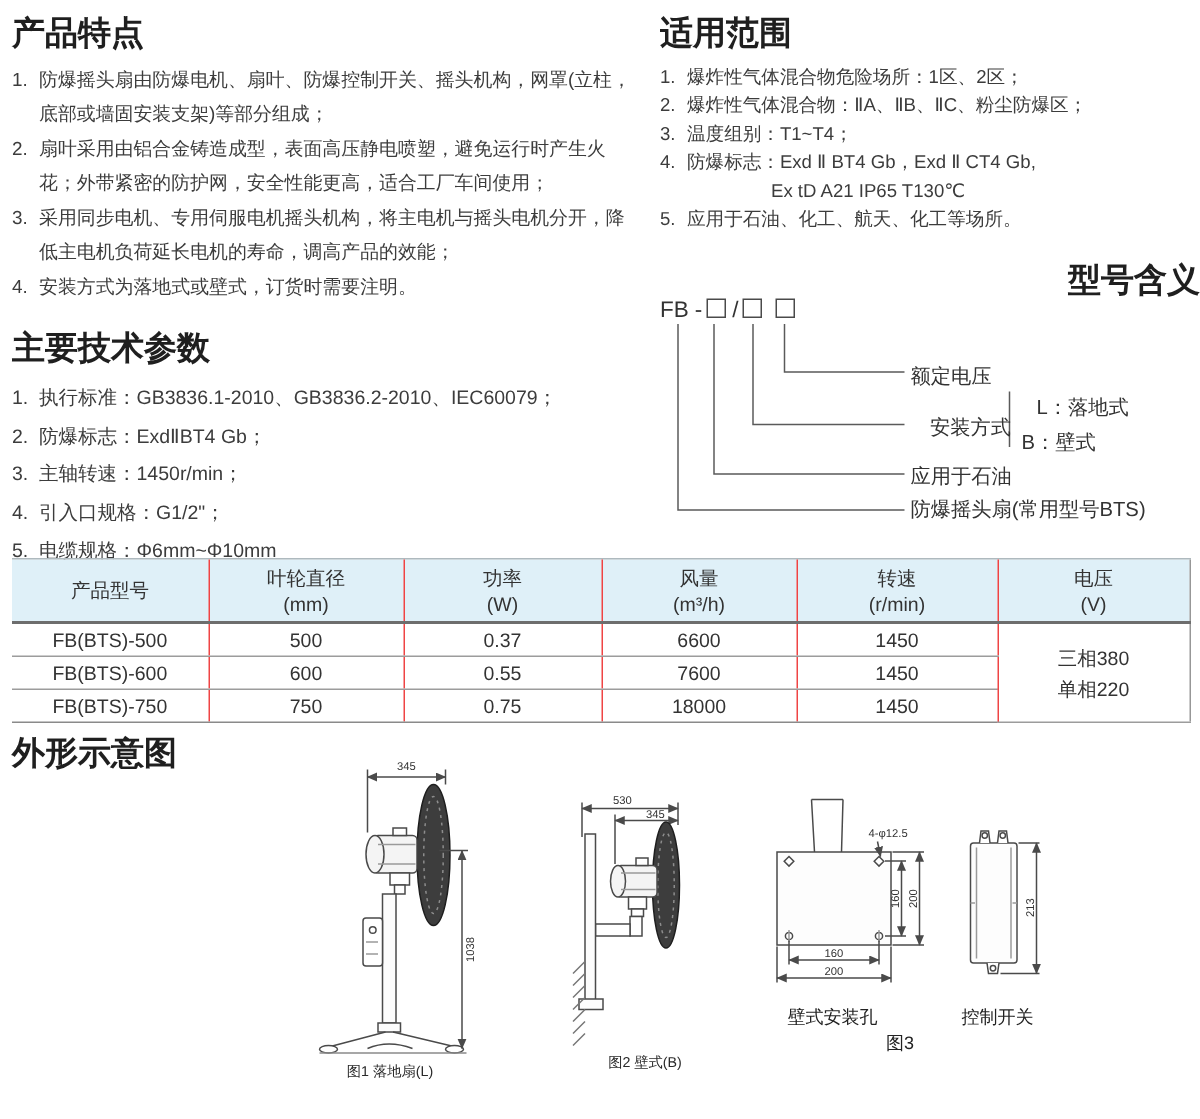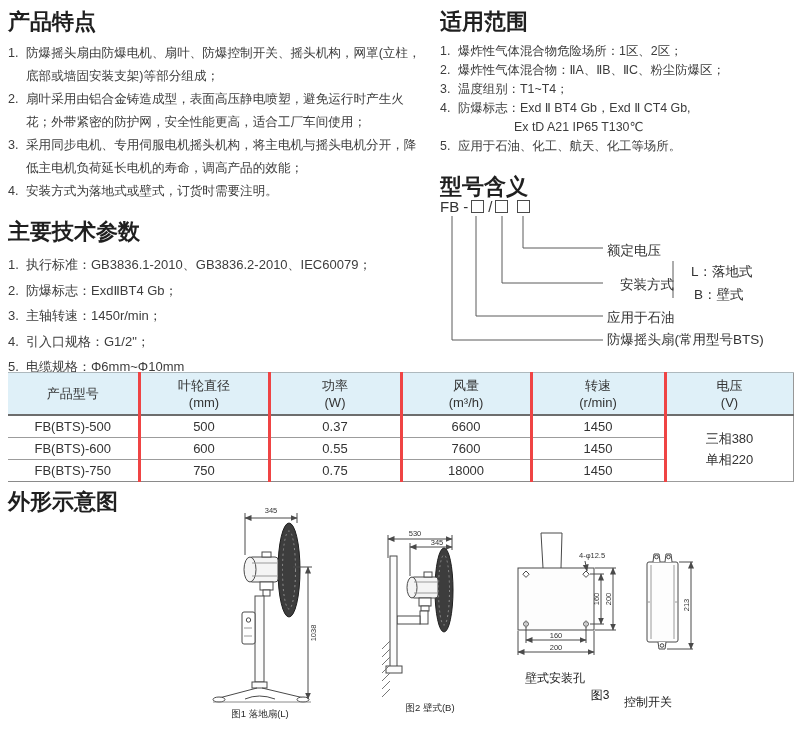--- a/index.html
+++ b/index.html
@@ -27,21 +27,21 @@
   .fb-row .slash{margin:0 3px 0 4px;}
   .mbox{display:inline-block;width:11px;height:11px;border:1.5px solid #4a4a4a;vertical-align:-1px;}
   .mbox.gap{margin-left:9px;}
   .mlabel{position:absolute;font-size:13.5px;color:#333;white-space:nowrap;}
 
   
   #spec-table{position:absolute;left:8px;top:372px;}
   table.spec{border-collapse:collapse;table-layout:fixed;width:785px;font-size:13px;color:#333;
              border-right:1px solid #979797;}
   table.spec th,table.spec td{text-align:center;padding:0;font-weight:normal;
-             border-left:3px solid #ef4444;}
+             border-left:1px solid #ef4444;}
   table.spec th:first-child,table.spec td:first-child{border-left:none;}
   table.spec thead th{background:var(--header-bg);height:41px;border-top:1px solid #aeb9be;
              border-bottom:2px solid #6d6d6d;}
   table.spec thead .l1,table.spec thead .l2{display:block;line-height:17px;}
   table.spec tbody td{height:21px;border-bottom:1px solid #9c9c9c;background:#fff;}
   table.spec tbody tr:last-child td{border-bottom:1.5px solid #8a8a8a;}
   td.voltage{line-height:21px;}
 
   
   svg.fig{position:absolute;}
@@ -126,38 +126,38 @@
           <span class="num"></span>
           <span class="txt">Ex tD A21 IP65 T130℃</span>
         </li>
       <li>
           <span class="num">5.</span>
           <span class="txt">应用于石油、化工、航天、化工等场所。</span>
         </li>
     </ul>
   </div>
 
-  <div id="model" class="abs" style="left:440px;top:177px;">
+  <div id="model" class="abs" style="left:440px;top:177px;text-align:right;">
     <h2 class="sec">型号含义</h2>
     <div class="fb-row">
       <span>FB</span><span class="dash">-</span><span class="mbox"></span><span class="slash">/</span><span class="mbox"></span><span class="mbox gap"></span>
     </div>
     <svg class="abs" style="left:0;top:39px;" width="340" height="135" viewBox="0 0 340 135">
       <g stroke="#5a5a5a" stroke-width="1" fill="none">
         <path d="M12,0 V124 H163"></path>
         <path d="M36,0 V100 H163"></path>
         <path d="M62,0 V67 H163"></path>
         <path d="M83,0 V32 H163"></path>
         <line x1="233" y1="45" x2="233" y2="82"></line>
       </g>
     </svg>
     <div class="mlabel" style="left:167px;top:65px;">额定电压</div>
     <div class="mlabel" style="left:167px;top:99px;margin-left:13px;">安装方式</div>
     <div class="mlabel" style="left:251px;top:86px;">L：落地式</div>
-    <div class="mlabel" style="left:254px;top:109px;">B：壁式</div>
+    <div class="mlabel" style="left:241px;top:109px;">B：壁式</div>
     <div class="mlabel" style="left:167px;top:132px;">应用于石油</div>
     <div class="mlabel" style="left:167px;top:154px;">防爆摇头扇(常用型号BTS)</div>
   </div>
 
   <div id="spec-table">
     <table class="spec">
       <colgroup>
           <col style="width:131px">
           <col style="width:130px">
           <col style="width:132px">
@@ -349,15 +349,15 @@
       <path d="M18,97 L19,104 L25,104 L26,97" fill="#fff"></path>
       <circle cx="22" cy="100.5" r="1.8"></circle>
       <line x1="7" y1="57" x2="10" y2="57" stroke="#9a9a9a"></line>
       <line x1="35" y1="57" x2="38" y2="57" stroke="#9a9a9a"></line>
       <line x1="39" y1="17" x2="53" y2="17"></line>
       <line x1="27" y1="104" x2="53" y2="104"></line>
       <line x1="51" y1="17" x2="51" y2="104" marker-start="url(#ar4)" marker-end="url(#ar4)"></line>
     </g>
     <text transform="rotate(-90 49 60)" x="49" y="60" text-anchor="middle">213</text>
   </svg>
-  <div class="figcap bold" style="left:608px;top:670px;width:80px;margin-top:24px;">控制开关</div>
+  <div class="figcap bold" style="left:625px;top:670px;width:80px;">控制开关</div>
 
 </div>
 
 </body></html>

